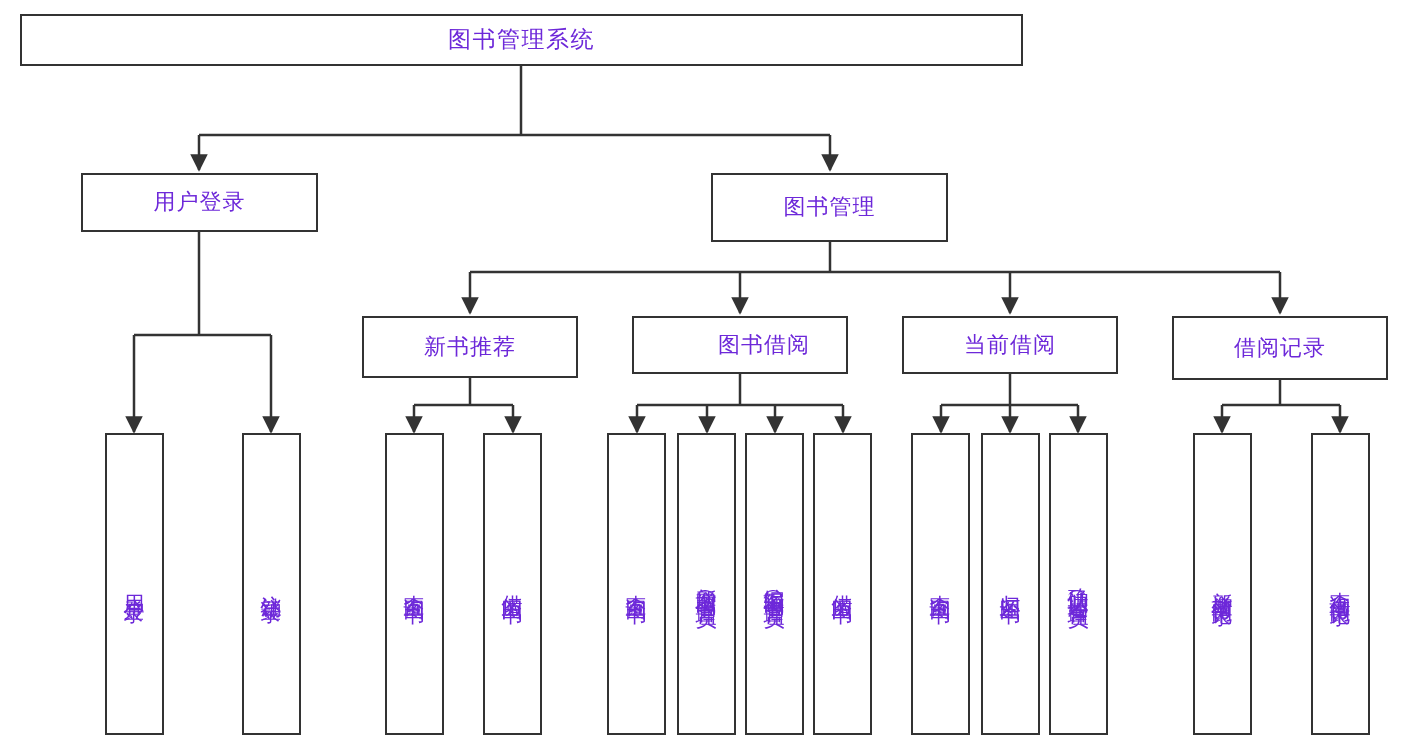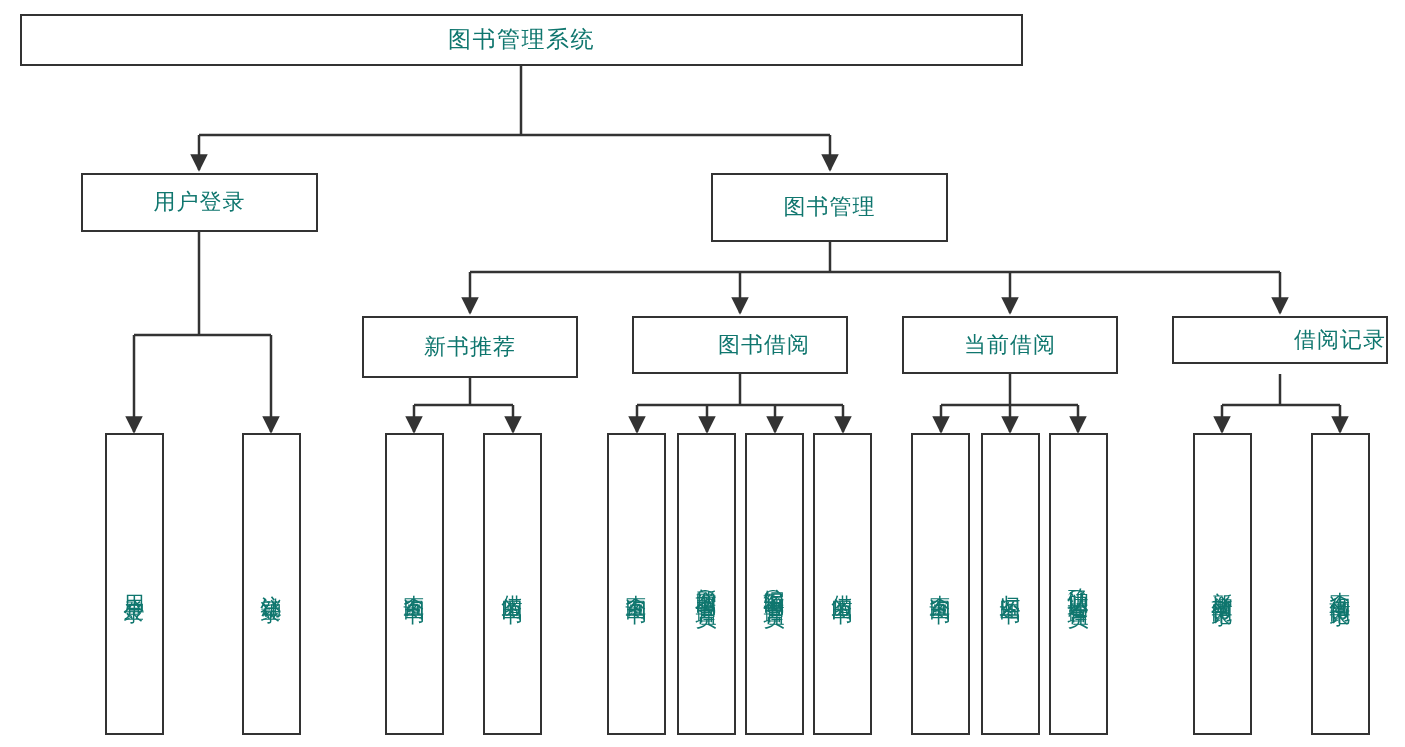--- a/index.html
+++ b/index.html
@@ -26,21 +26,21 @@
     pointer-events: none;
   }
   .node {
     position: absolute;
     box-sizing: border-box;
     background: #ffffff;
     border: 2.5px solid #333333;
     display: flex;
     align-items: center;
     justify-content: center;
-    color: #0f766e;
+    color: #6d28d9;
   }
   .node .lbl {
     display: block;
     text-align: center;
     line-height: 1.12;
     white-space: nowrap;
   }
   
   .node.horiz .lbl {
     font-size: 22px;
@@ -139,21 +139,21 @@
 
   <div class="node horiz" style="left:362px; top:316px; width:216px; height:62px;">
     <span class="lbl">新书推荐</span>
   </div>
   <div class="node horiz" style="left:632px; top:316px; width:216px; height:58px;padding-left:48px;">
     <span class="lbl">图书借阅</span>
   </div>
   <div class="node horiz" style="left:902px; top:316px; width:216px; height:58px;">
     <span class="lbl">当前借阅</span>
   </div>
-  <div class="node horiz" style="left:1172px; top:316px; width:216px; height:48px;justify-content:flex-end;">
+  <div class="node horiz" style="left:1172px; top:316px; width:216px; height:64px;">
     <span class="lbl">借阅记录</span>
   </div>
 
   <div class="node vert" style="left:105px; top:433px; width:59px; height:302px;">
     <span class="lbl">用户登录</span>
   </div>
   <div class="node vert" style="left:242px; top:433px; width:59px; height:302px;">
     <span class="lbl">注销登录</span>
   </div>
 

